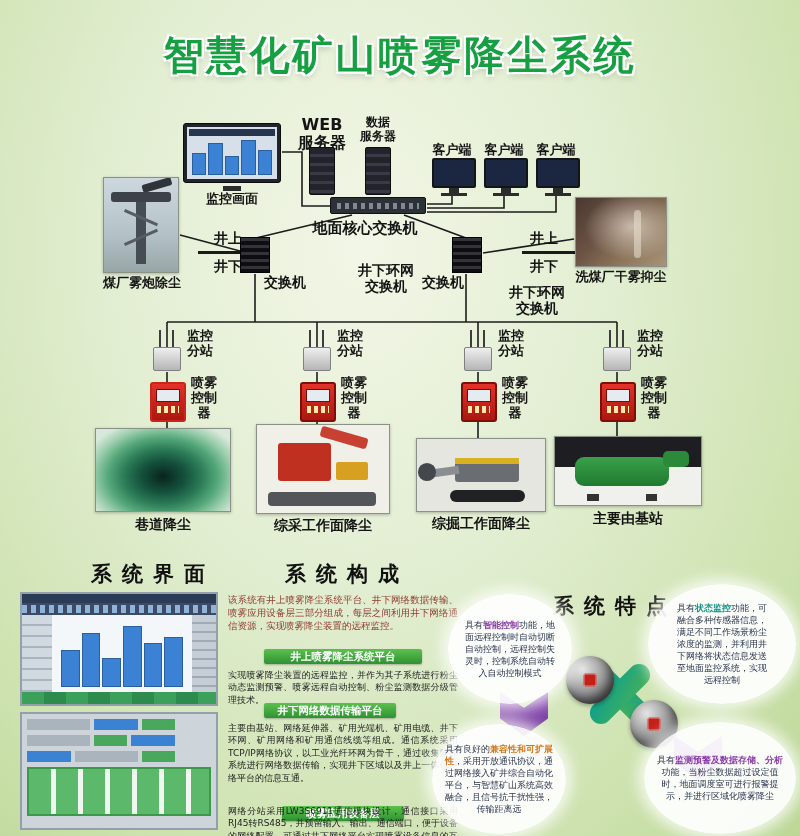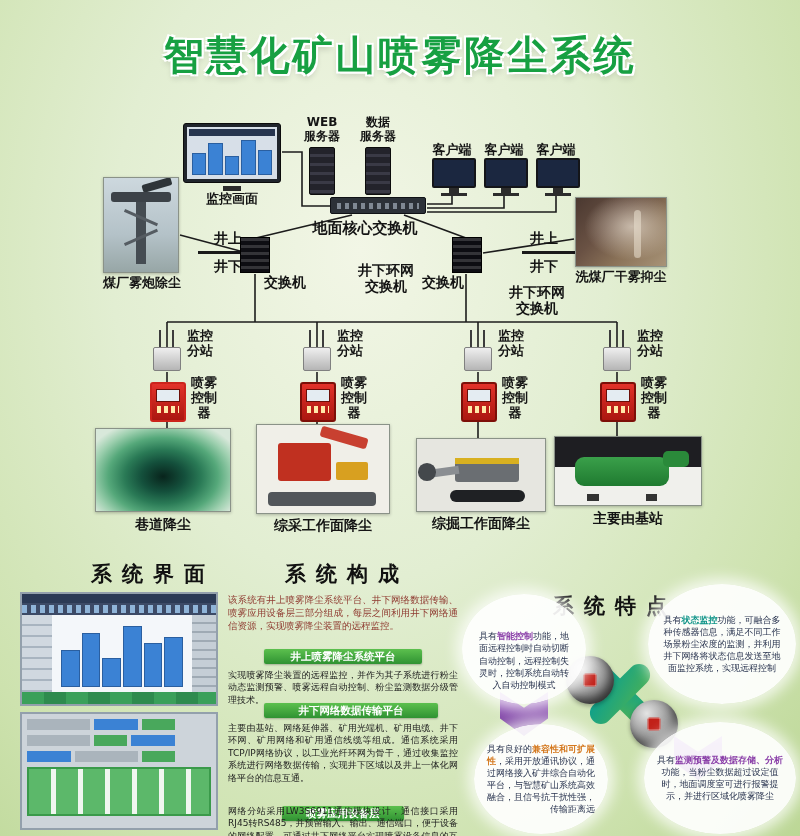--- a/index.html
+++ b/index.html
@@ -128,21 +128,21 @@
           <i style="height: 82%;"></i>
           <i style="height: 45%;"></i>
           <i style="height: 90%;"></i>
           <i style="height: 62%;"></i>
         </div>
     </div>
   </div>
   <div class="abs stand" style="left:223px;top:186px;width:18px;height:5px;"></div>
   <div class="abs lbl" style="left:192px;top:192px;width:80px;font-size:13px;">监控画面</div>
 
-  <div class="abs lbl" style="left:296px;top:116px;width:52px;font-size:12px;">WEB
+  <div class="abs lbl" style="left:296px;top:116px;width:52px;font-size:16px;">WEB
 服务器</div>
   <div class="abs tower" style="left:309px;top:147px;width:26px;height:48px;"></div>
   <div class="abs lbl" style="left:352px;top:116px;width:52px;font-size:12px;">数据
 服务器</div>
   <div class="abs tower" style="left:365px;top:147px;width:26px;height:48px;"></div>
 
   <div class="abs lbl" style="left:428px;top:143px;width:48px;font-size:13px;">客户端</div>
   <div class="abs lbl" style="left:480px;top:143px;width:48px;font-size:13px;">客户端</div>
   <div class="abs lbl" style="left:532px;top:143px;width:48px;font-size:13px;">客户端</div>
   <div class="abs" style="left:432px;top:158px;">
@@ -323,21 +323,21 @@
         <div class="cb"></div>
         <div class="cg"></div>
         <div class="cn"></div>
       </div>
     <div class="s2-table"></div>
   </div>
 
   <div class="abs para" style="left:228px;top:593px;width:230px;font-size:9.5px;color:#8f3a30;">该系统有井上喷雾降尘系统平台、井下网络数据传输、喷雾应用设备层三部分组成，每层之间利用井下网络通信资源，实现喷雾降尘装置的远程监控。</div>
   <div class="abs pill" style="left:264px;top:649px;width:158px;">井上喷雾降尘系统平台</div>
   <div class="abs para" style="left:228px;top:669px;width:230px;">实现喷雾降尘装置的远程监控，并作为其子系统进行粉尘动态监测预警、喷雾远程自动控制、粉尘监测数据分级管理技术。</div>
-  <div class="abs pill" style="left:264px;top:703px;width:174px;">井下网络数据传输平台</div>
+  <div class="abs pill" style="left:264px;top:703px;width:132px;">井下网络数据传输平台</div>
   <div class="abs para" style="left:228px;top:722px;width:230px;">主要由基站、网络延伸器、矿用光端机、矿用电缆、井下环网、矿用网络和矿用通信线缆等组成。通信系统采用TCP/IP网络协议，以工业光纤环网为骨干，通过收集监控系统进行网络数据传输，实现井下区域以及井上一体化网络平台的信息互通。</div>
   <div class="abs pill" style="left:282px;top:781px;width:122px;margin-top:25px;">喷雾应用设备层</div>
   <div class="abs para" style="left:228px;top:805px;width:230px;">网络分站采用LW3S6911通信模块设计，通信接口采用RJ45转RS485，并预留输入、输出、通信端口，便于设备的网络配置，可通过井下网络平台实现喷雾设备信息的互联互通。</div>
 
   <svg class="abs" style="left:576px;top:650px;" width="88" height="88" viewBox="0 0 88 88">
     <defs>
       <linearGradient id="tg" x1="0" y1="0" x2="1" y2="1">
         <stop offset="0" stop-color="#0da08c"></stop>
           <stop offset="1" stop-color="#46b05a"></stop>
       </linearGradient>
@@ -347,26 +347,26 @@
       </g>
     <g transform="rotate(-45 44 44)">
         <rect x="6" y="33" width="76" height="22" rx="11" fill="url(#tg)"></rect>
       </g>
   </svg>
   <div class="abs sphere" style="left:566px;top:656px;width:48px;height:48px;"></div>
   <div class="abs sphere" style="left:630px;top:700px;width:48px;height:48px;"></div>
   <div class="abs chev" style="left:500px;top:692px;width:48px;height:44px;"></div>
   <div class="abs chev" style="left:674px;top:736px;width:48px;height:44px;"></div>
 
-  <div class="abs blob" style="left:462px;top:594px;width:124px;height:110px;align-items:flex-end;">
+  <div class="abs blob" style="left:448px;top:594px;width:124px;height:110px;">
     <p style="margin:0;"><span>具有</span><span class="hl" style="color: rgb(138, 63, 168);">智能控制</span><span>功能，地面远程控制时自动切断自动控制，远程控制失灵时，控制系统自动转入自动控制模式</span></p>
   </div>
   <div class="abs blob" style="left:648px;top:584px;width:148px;height:120px;">
-    <p style="margin:0;"><span>具有</span><span class="hl" style="color: rgb(15, 148, 136);">状态监控</span><span>功能，可融合多种传感器信息，满足不同工作场景粉尘浓度的监测，并利用井下网络将状态信息发送至地面监控系统，实现远程控制</span></p>
-  </div>
-  <div class="abs blob" style="left:474px;top:724px;width:134px;height:110px;text-align:right;">
+    <p style="margin:14px;"><span>具有</span><span class="hl" style="color: rgb(15, 148, 136);">状态监控</span><span>功能，可融合多种传感器信息，满足不同工作场景粉尘浓度的监测，并利用井下网络将状态信息发送至地面监控系统，实现远程控制</span></p>
+  </div>
+  <div class="abs blob" style="left:432px;top:724px;width:134px;height:110px;">
     <p style="margin:0;"><span>具有良好的</span><span class="hl" style="color: rgb(212, 120, 30);">兼容性和可扩展性</span><span>，采用开放通讯协议，通过网络接入矿井综合自动化平台，与智慧矿山系统高效融合，且信号抗干扰性强，传输距离远</span></p>
   </div>
   <div class="abs blob" style="left:644px;top:722px;width:152px;height:112px;">
     <p style="margin:0;"><span>具有</span><span class="hl" style="color: rgb(138, 63, 168);">监测预警及数据存储、分析</span><span>功能，当粉尘数据超过设定值时，地面调度室可进行报警提示，并进行区域化喷雾降尘</span></p>
   </div>
 
 </div>
 
 </body></html>

